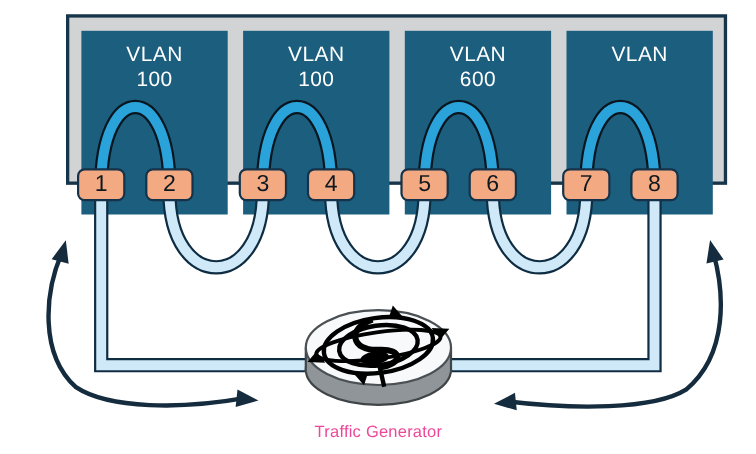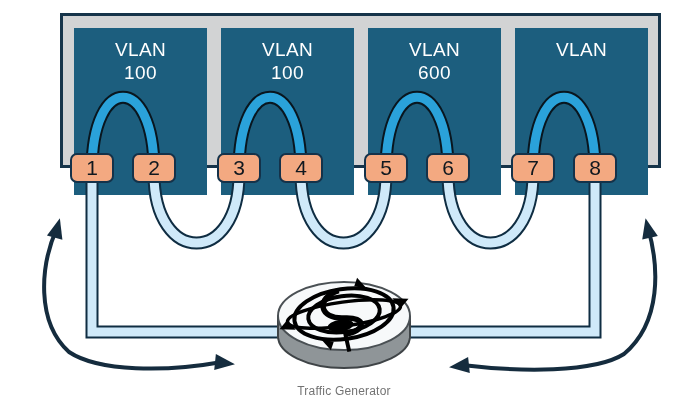--- a/index.html
+++ b/index.html
@@ -54,22 +54,22 @@
     text-align:center;
   }
   .port-1{left:70px;}  .port-2{left:132px;}
   .port-3{left:217px;} .port-4{left:279px;}
   .port-5{left:364px;} .port-6{left:426px;}
   .port-7{left:511px;} .port-8{left:573px;}
   .caption{
     position:absolute;left:244px;top:384px;
     width:200px;
     text-align:center;
-    color:#737373;
-    font-size:12px;
+    color:#ec4899;
+    font-size:15px;
     letter-spacing:0.2px;
   }
 </style>
 </head>
 <body>
 
 <div class="canvas">
 
   <div class="chassis">
     <div class="vlan-box vlan-1">

